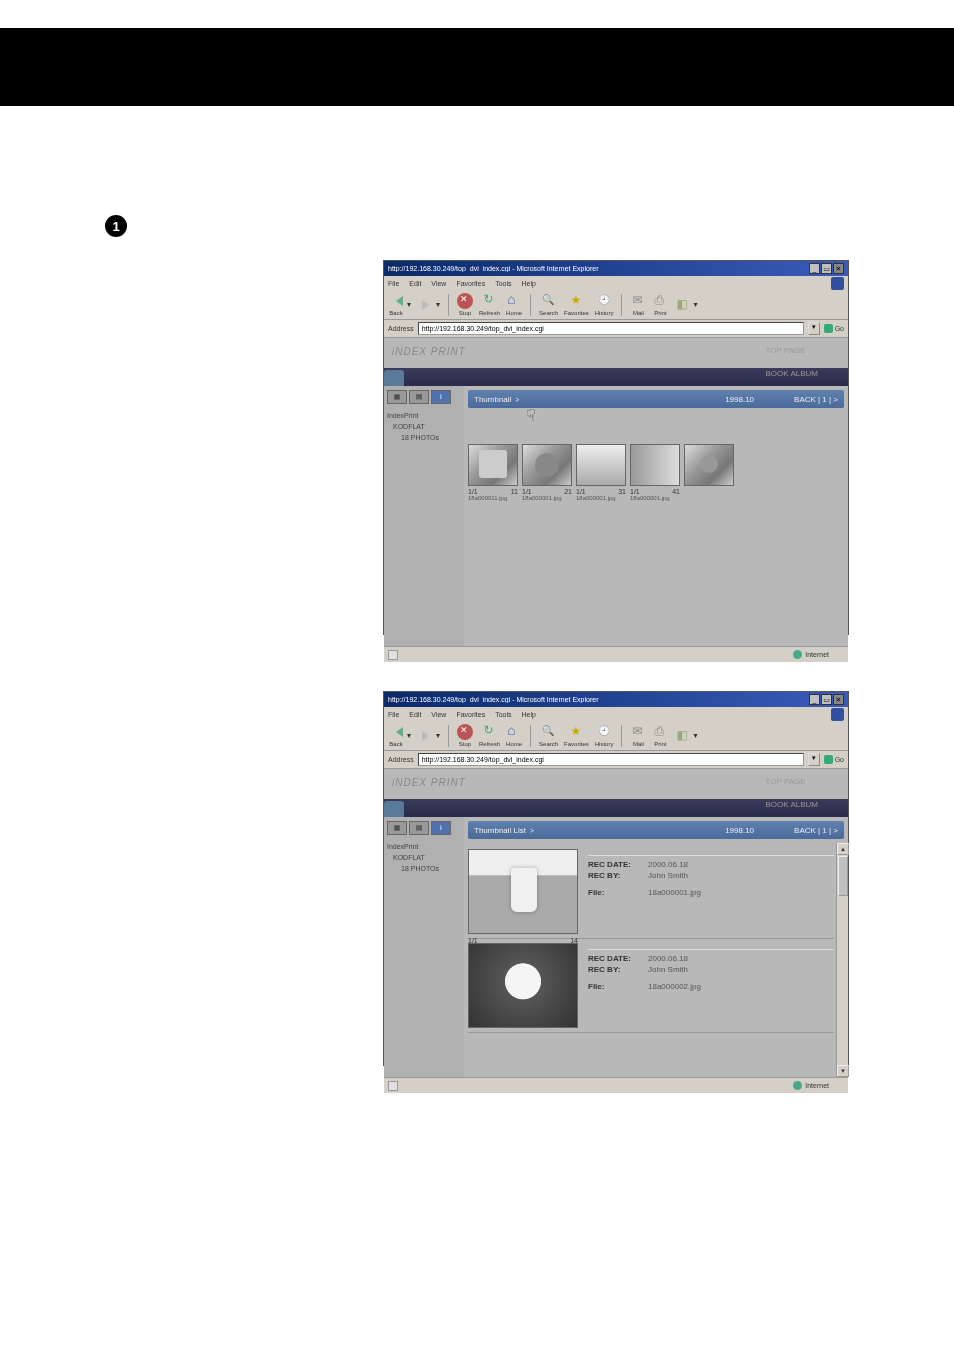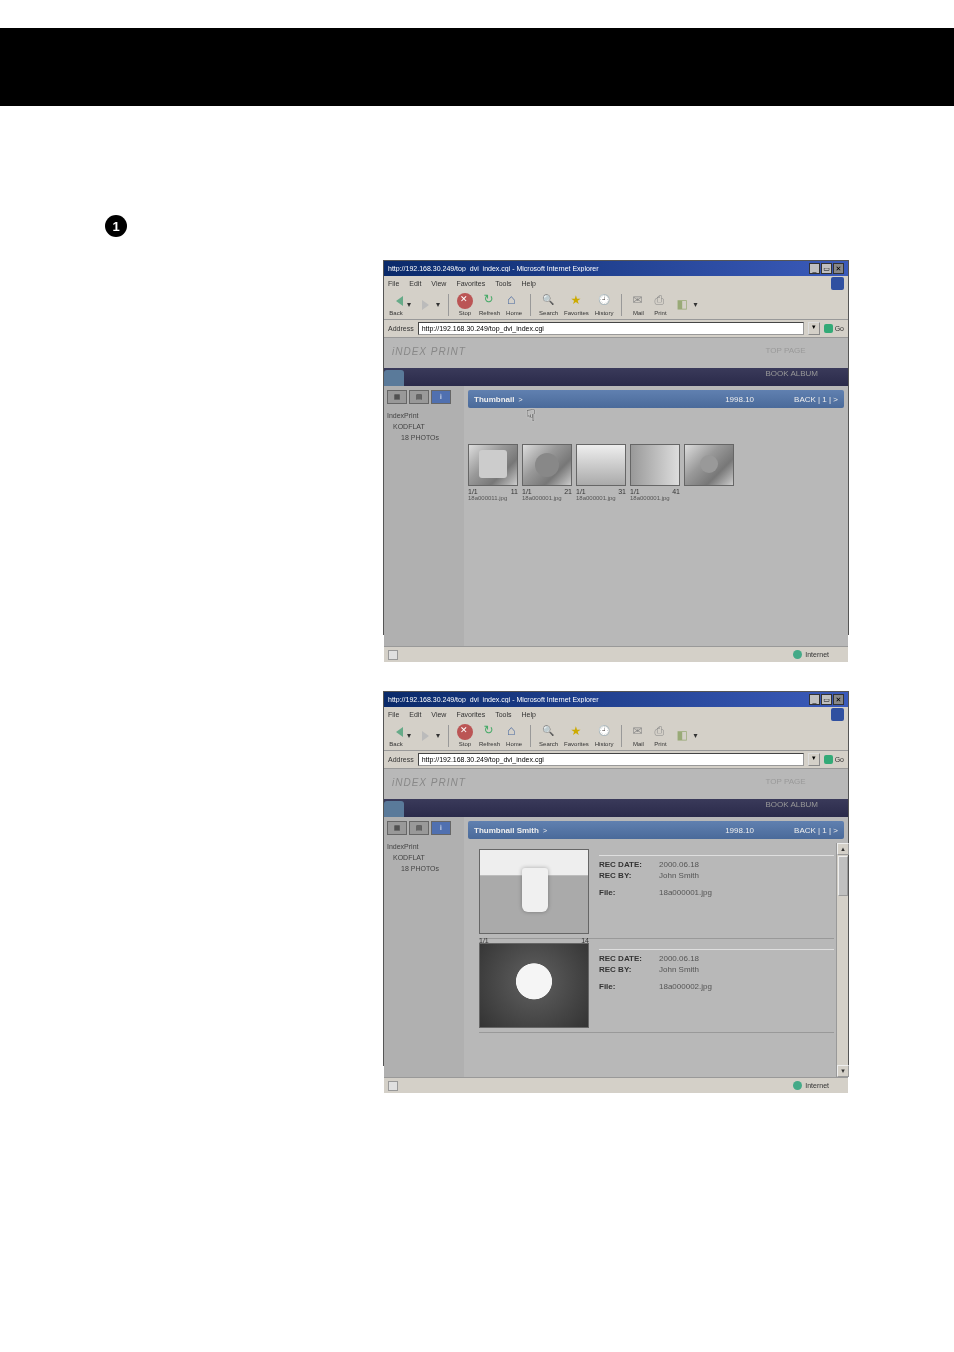--- a/index.html
+++ b/index.html
@@ -194,21 +194,21 @@
       background: linear-gradient(#6080b0, #4a6a9a);
       display: flex;
       align-items: center;
       padding: 0 6px;
       color: #eee;
       font-size: 8px;
       border-radius: 2px;
       gap: 70px;
     }
     .lh-left { display:flex; gap: 4px; align-items: center;}
-    .lh-title { font-weight: bold; }
+    .lh-title { font-weight: normal; }
     .lh-nav { font-size: 7px; }
     .lh-mid { margin-left: auto; display:flex; gap: 40px; }
     .lh-date { }
     .lh-pagenav { }
 
     .cursor-hand {
       position: absolute;
       top: 20px;
       left: 62px;
       font-size: 16px;
@@ -245,21 +245,20 @@
     .detail-list {
       margin-top: 6px;
       overflow: hidden;
       padding-right: 10px;
     }
     .detail-item {
       display: flex;
       gap: 10px;
       padding: 4px 0;
       border-bottom: 1px solid #999;
-      margin-left: 11px;
     }
     .detail-thumb {
       width: 110px;
       height: 85px;
       border: 1px solid #666;
       background: linear-gradient(#eee 0%, #eee 30%, #aaa 31%, #aaa 100%);
       position: relative;
     }
     .detail-thumb.dt1::after {
       content:""; position:absolute; left: 42px; top: 18px; width: 26px; height: 44px;
@@ -591,21 +590,21 @@
         </div>
         <div class="tree-text">
           <span>IndexPrint</span>
           <span class="indent1">KODFLAT</span>
           <span class="indent2">18 PHOTOs</span>
         </div>
       </div>
       <div class="main-pane">
         <div class="list-header">
           <div class="lh-left">
-            <span class="lh-title">Thumbnail Smith</span>
+            <span class="lh-title">Thumbnail List</span>
             <span class="lh-nav">&gt;</span>
           </div>
           <div class="lh-mid">
             <span class="lh-date">1998.10</span>
             <span class="lh-pagenav">BACK | 1 | &gt;</span>
           </div>
         </div>
 
         <div class="detail-list">
           <div class="detail-item">

